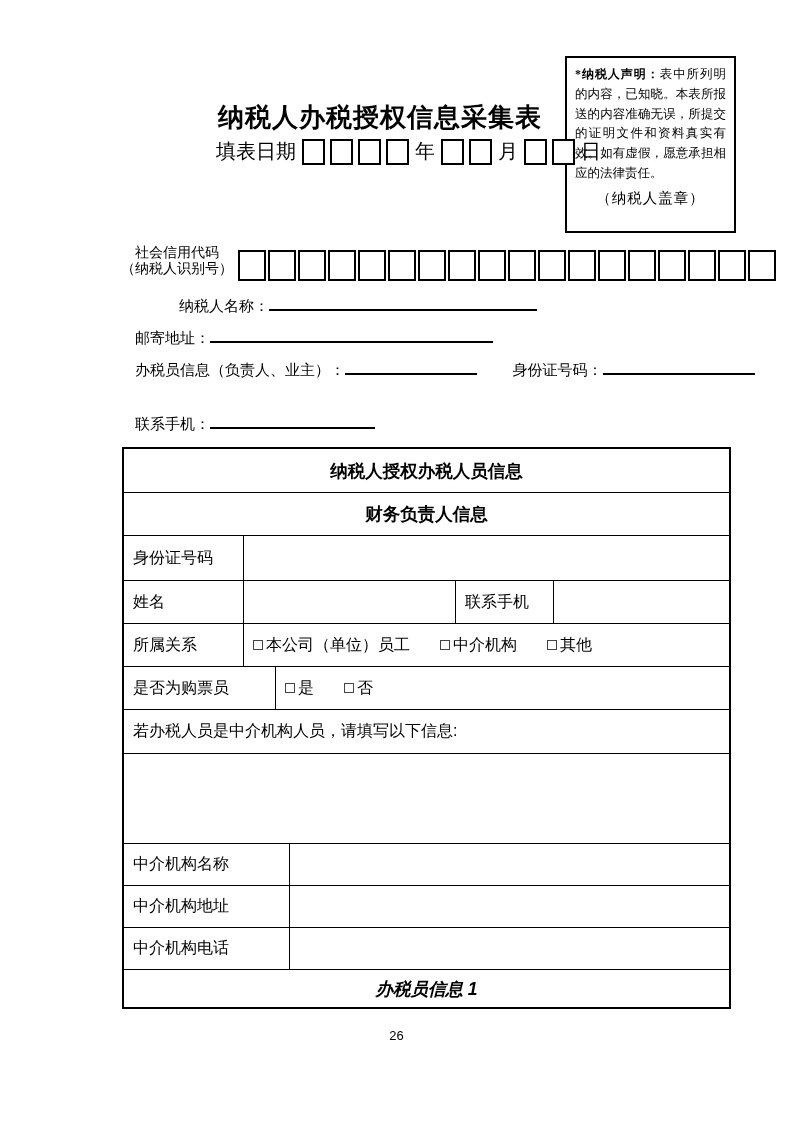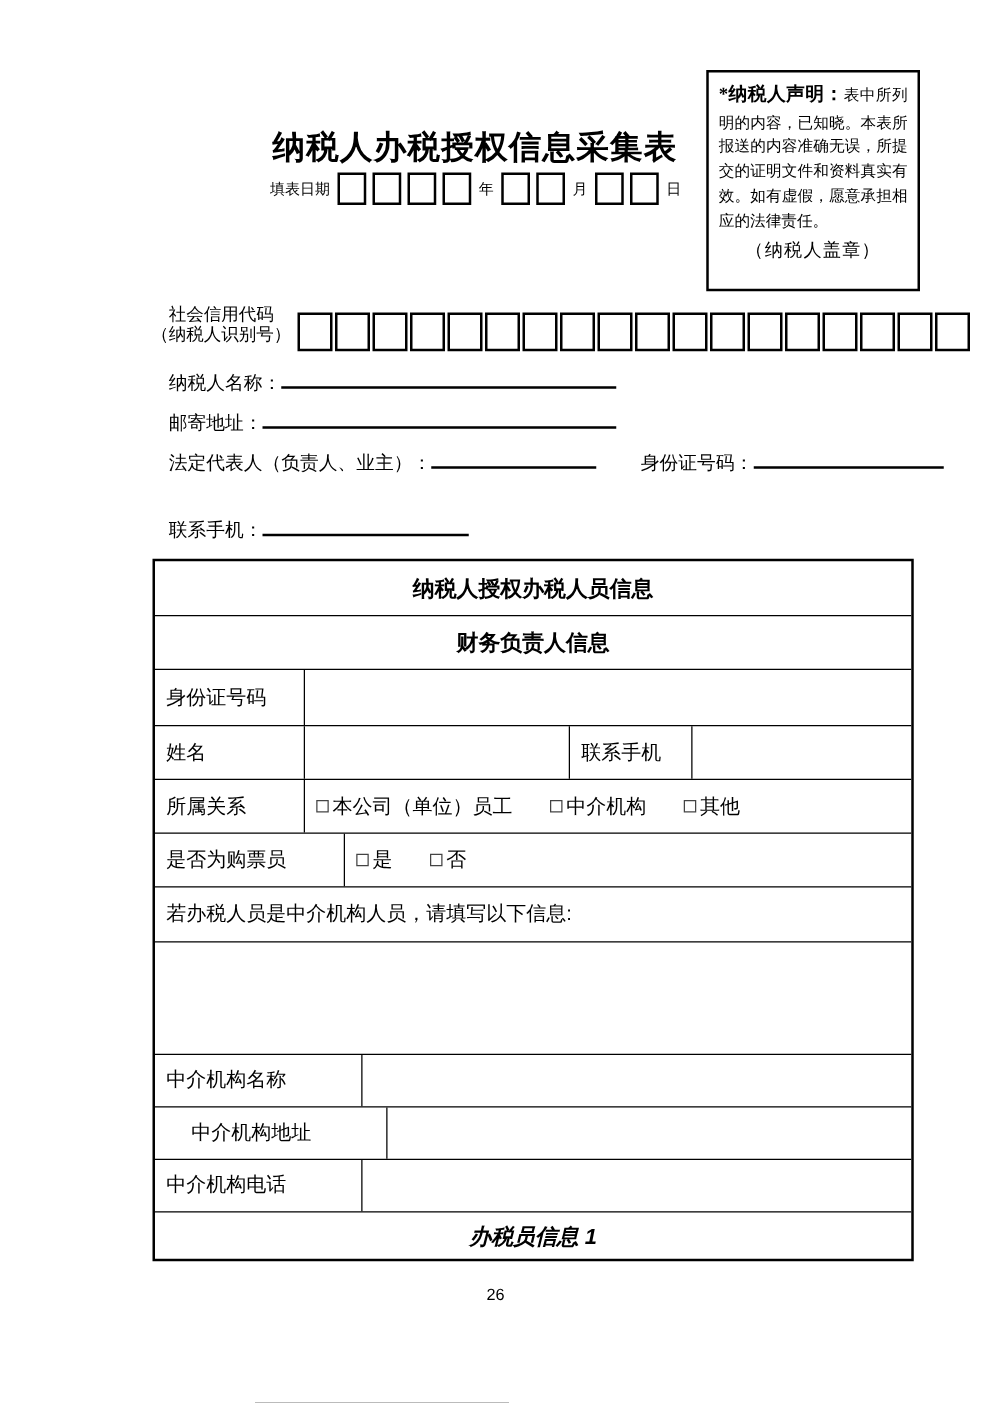--- a/index.html
+++ b/index.html
@@ -15,38 +15,38 @@
   }
   
   .form-title {
     position: absolute; left: 120px; top: 100px; width: 520px;
     text-align: center;
     font-size: 26px; font-weight: bold; letter-spacing: 1px;
   }
   .date-row {
     position: absolute; left: 216px; top: 138px;
     display: flex; align-items: center;
-    font-size: 12px;
+    font-size: 20px;
   }
   .date-row .lbl { margin: 0 6px; white-space: nowrap; }
   .boxgroup { display: flex; align-items: center; }
   .wbox {
     display: inline-block; width: 23px; height: 26px;
     border: 2px solid #000; margin-right: 5px; background: #fff;
   }
   .boxgroup .wbox:last-child { margin-right: 0; }
   
   .declaration {
     position: absolute; left: 565px; top: 56px; width: 171px; height: 177px;
     border: 2px solid #000;
     padding: 7px 8px 4px 8px;
     font-size: 12.5px; line-height: 1.58;
     text-align: justify;
   }
-  .declaration b { font-size: 15px; }
+  .declaration b { font-size: 12px; }
   .seal-line { text-align: center; font-size: 14.5px; letter-spacing: 1px; margin-top: 3px; }
   
   .cc-label {
     position: absolute; left: 121px; top: 245px; width: 112px;
     font-size: 14px; line-height: 16px; text-align: center; white-space: nowrap;
   }
   .cc-boxes {
     position: absolute; left: 238px; top: 250px;
     display: flex;
   }
@@ -142,28 +142,28 @@
       <span class="wbox"></span>
       <span class="wbox"></span>
       <span class="wbox"></span>
       <span class="wbox"></span>
       <span class="wbox"></span>
       <span class="wbox"></span>
       <span class="wbox"></span>
       <span class="wbox"></span>
     </div>
 
-  <div class="fieldline" style="top:297px;">
+  <div class="fieldline" style="top:297px;margin-left:44px;">
     <span>纳税人名称：</span><span class="u" style="width:268px;"></span>
   </div>
   <div class="fieldline" style="top:329px;">
     <span>邮寄地址：</span><span class="u" style="width:283px;"></span>
   </div>
   <div class="fieldline" style="top:361px;">
-    <span>法定代表人（负责人、业主）：</span><span class="u" style="width:132px;"></span>
+    <span>办税员信息（负责人、业主）：</span><span class="u" style="width:132px;"></span>
     <span style="display:inline-block;width:28px;"></span>
     <span>身份证号码：</span><span class="u" style="width:152px;"></span>
   </div>
   <div class="fieldline" style="top:415px;">
     <span>联系手机：</span><span class="u" style="width:165px;"></span>
   </div>
 
   <div class="ftable">
 
     <div class="frow hrow" style="height:43px;align-items:center;">
@@ -238,21 +238,21 @@
       <div class="fcell grow"></div>
     </div>
 
     <div class="frow" style="height:42px;justify-content:flex-end;">
       <div class="fcell" style="flex:0 0 165px;">
           <span>中介机构名称</span>
         </div>
       <div class="fcell grow"></div>
     </div>
 
-    <div class="frow" style="height:42px;padding-left:20px;">
+    <div class="frow" style="height:42px;">
       <div class="fcell" style="flex:0 0 165px;">
           <span>中介机构地址</span>
         </div>
       <div class="fcell grow"></div>
     </div>
 
     <div class="frow" style="height:42px;">
       <div class="fcell" style="flex:0 0 165px;">
           <span>中介机构电话</span>
         </div>

